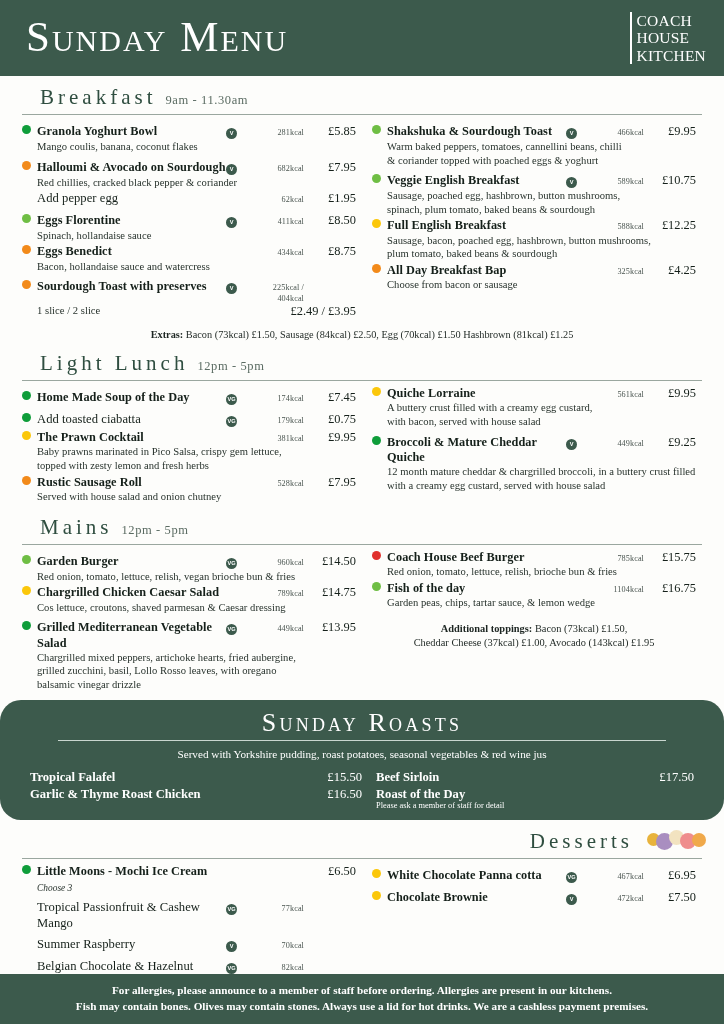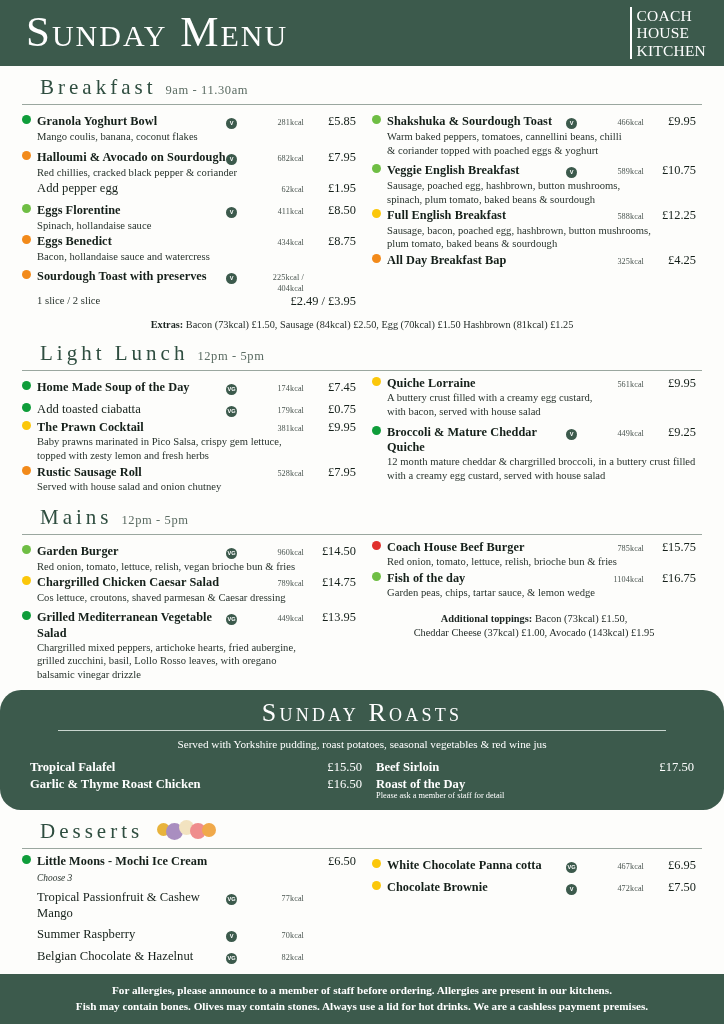--- a/index.html
+++ b/index.html
@@ -9,21 +9,21 @@
     background: #ffffff;
     font-family: "Liberation Serif", "DejaVu Serif", serif;
     color: #1e2420;
     overflow: hidden;
   }
   .page { position: relative; width: 724px; height: 1024px; background:#fdfdfb; }
 
   
   .masthead {
     background: #3c5a4c;
-    height: 66px;
+    height: 76px;
     display: flex;
     align-items: center;
     justify-content: space-between;
     padding: 0 18px 0 26px;
   }
   .masthead-title {
     color: #ffffff;
     font-family: "Liberation Serif", "DejaVu Serif", serif;
     font-size: 43px;
     letter-spacing: 2.0px;
@@ -172,21 +172,21 @@
   .roasts-sub { text-align: center; font-size: 11.2px; margin-bottom: 9px; }
   .roasts-cols { display: flex; }
   .roast-col { width: 50%; }
   .roast-col.right { padding-left: 14px; }
   .roast-row { display: flex; align-items: baseline; justify-content: space-between; line-height: 1.35; }
   .roast-name { font-weight: bold; font-size: 12.6px; }
   .roast-price { font-size: 12.6px; }
   .roast-note { font-size: 8.4px; margin-top: -2px; }
 
   
-  .dessert-head { display: flex; align-items: center; gap: 14px; padding: 9px 0 2px 18px; }
+  .dessert-head { display: flex; align-items: center; gap: 14px; padding: 9px 0 2px 18px; justify-content: flex-end; }
   .mochi { display: flex; align-items: flex-end; height: 16px; }
   .mochi i {
     display: block; border-radius: 50%;
     margin-right: -4px;
   }
 
   
   .footer {
     background: #3c5a4c;
     color: #ffffff;
@@ -341,20 +341,21 @@
             <div class="item">
               <div class="item-top">
                 <span class="dot" style="background: rgb(242, 138, 26);"></span>
                 <span class="item-name">All Day Breakfast Bap</span>
                 <span class="meta">
                   <span class="vslot"></span>
                   <span class="kcal">325kcal</span>
                   <span class="price">£4.25</span>
                 </span>
               </div>
+              <div class="desc">Choose from bacon or sausage</div>
             </div>
           </div>
       </div>
       <div class="extras">
         <b>Extras:</b>
         <span>Bacon (73kcal) £1.50, Sausage (84kcal) £2.50, Egg (70kcal) £1.50  Hashbrown (81kcal) £1.25</span>
       </div>
     </div>
 
     <div>

